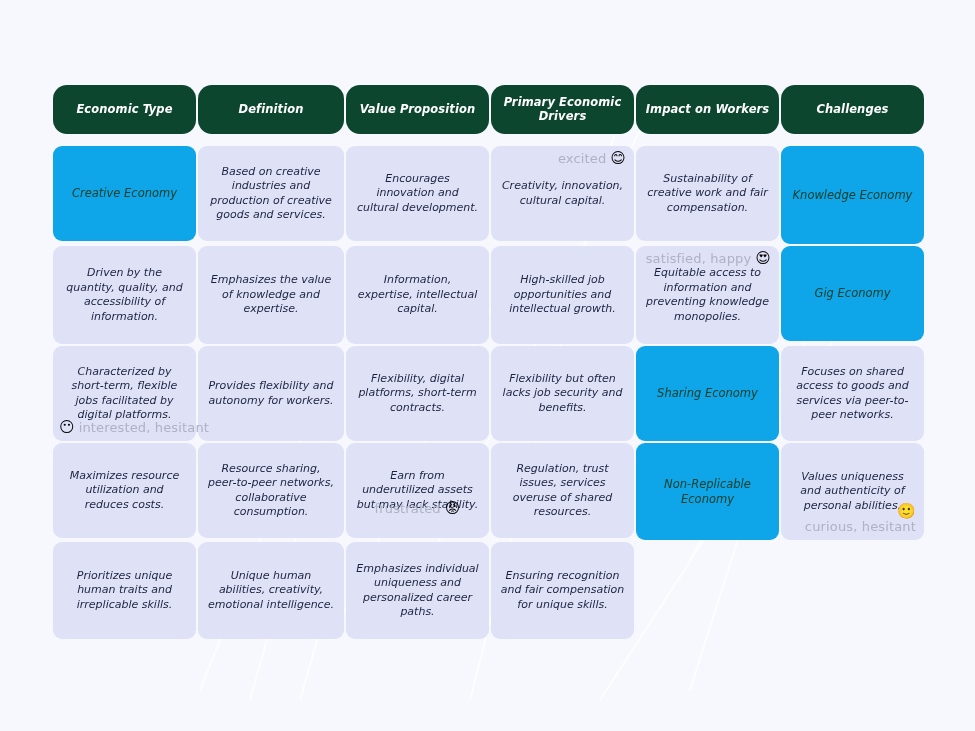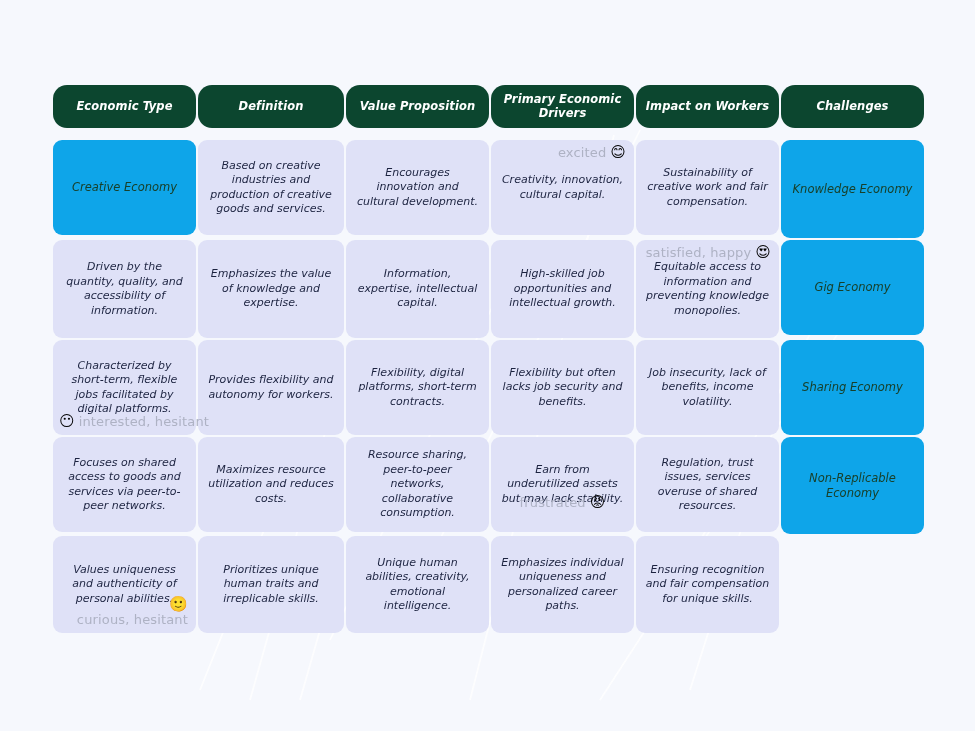--- a/index.html
+++ b/index.html
@@ -36,21 +36,21 @@
     display: grid;
     grid-template-columns: 143px 146px 143px 143px 143px 143px;
     column-gap: 2px;
     row-gap: 2px;
   }
 
   
   .hcell {
     background: #0c462f;
     border-radius: 14px;
-    height: 43px;
+    height: 49px;
     display: flex;
     align-items: center;
     justify-content: center;
     padding: 0 8px;
     box-sizing: border-box;
   }
   .hcell span {
     color: #ffffff;
     font-style: italic;
     font-weight: bold;
@@ -219,23 +219,20 @@
       </div>
       <div class="cell row-2 body">
         <div class="txt">Provides flexibility and autonomy for workers.</div>
       </div>
       <div class="cell row-2 body">
         <div class="txt">Flexibility, digital platforms, short-term contracts.</div>
       </div>
       <div class="cell row-2 body">
         <div class="txt">Flexibility but often lacks job security and benefits.</div>
       </div>
-      <div class="cell row-2 body">
-        <div class="txt">Job insecurity, lack of benefits, income volatility.</div>
-      </div>
       <div class="cell row-3 label">
         <div class="txt">Sharing Economy</div>
       </div>
       <div class="cell row-3 body">
         <div class="txt">Focuses on shared access to goods and services via peer-to-peer networks.</div>
       </div>
       <div class="cell row-3 body">
         <div class="txt">Maximizes resource utilization and reduces costs.</div>
       </div>
       <div class="cell row-3 body">

